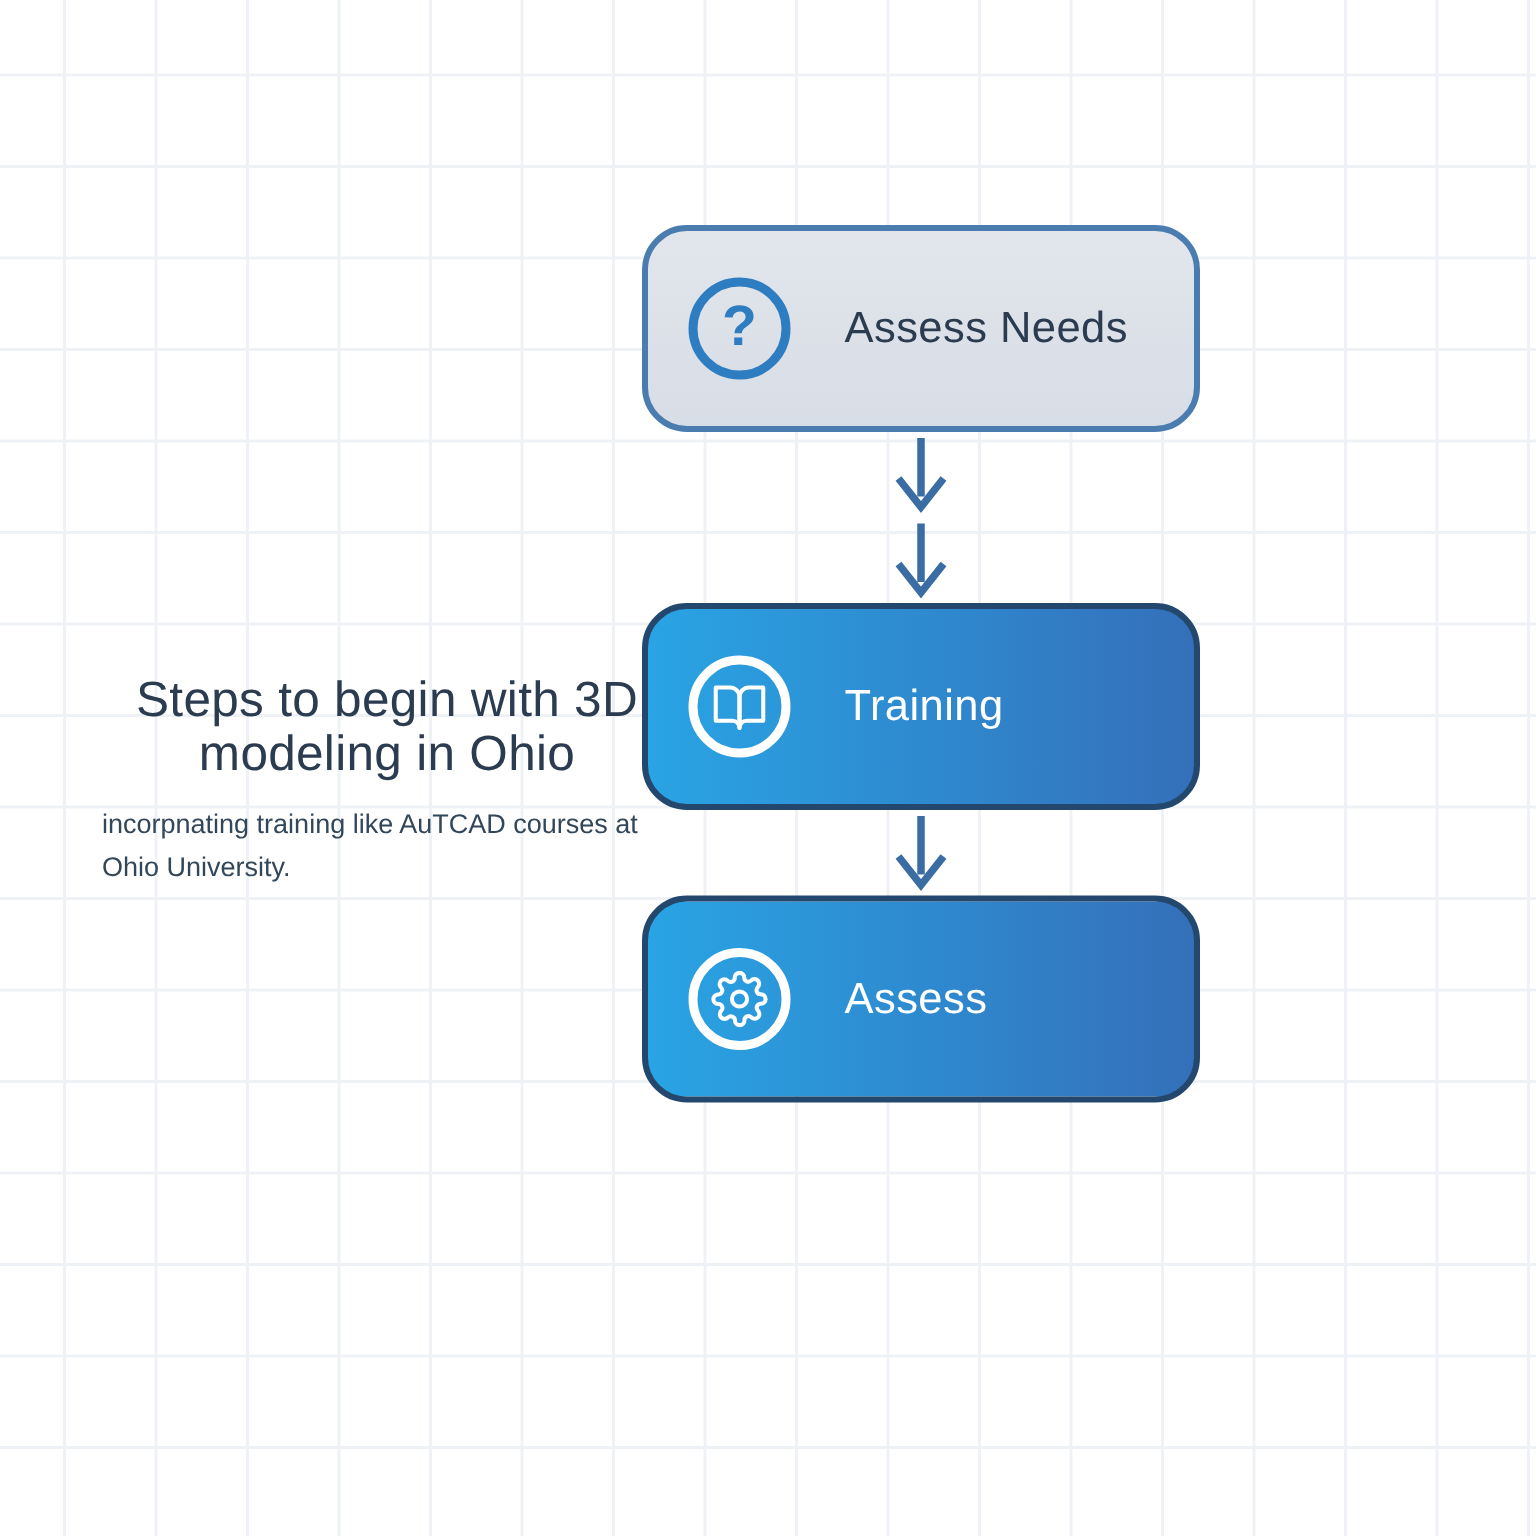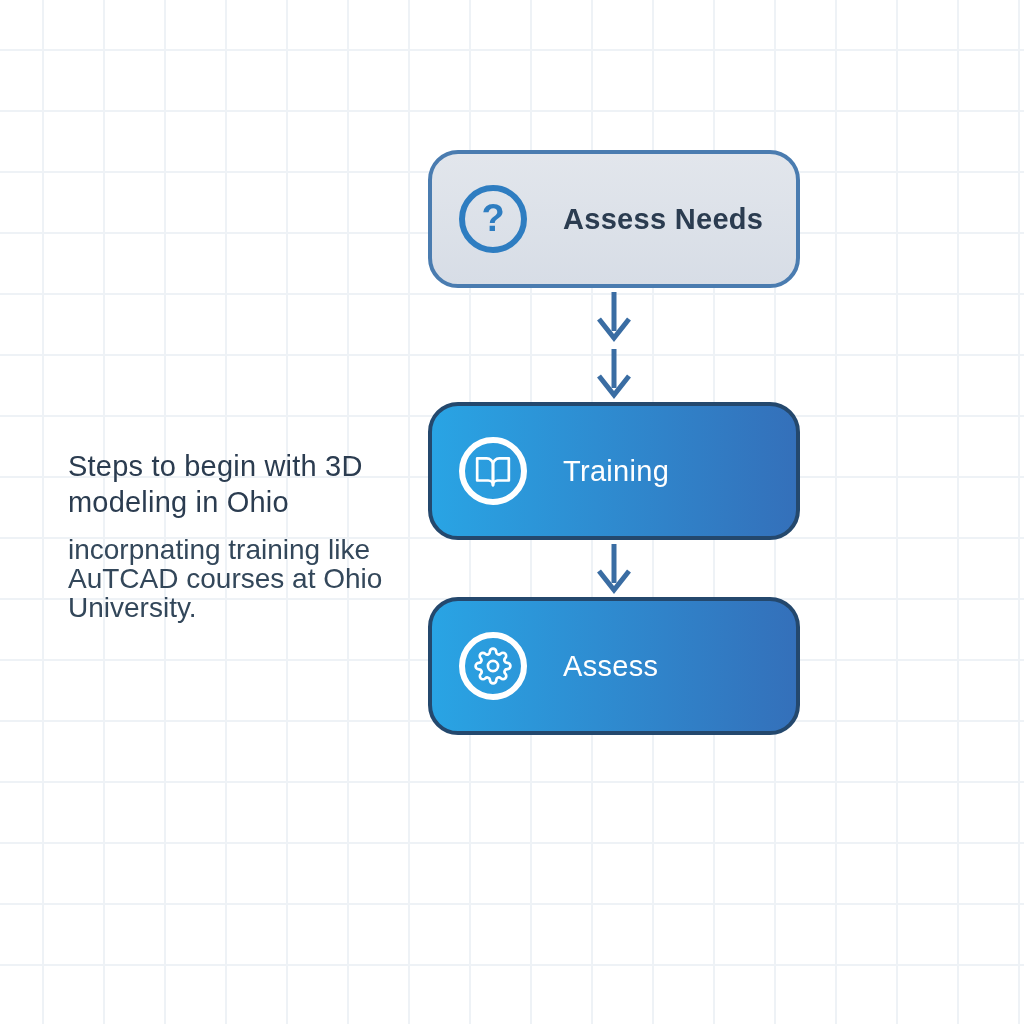--- a/index.html
+++ b/index.html
@@ -28,29 +28,30 @@
     position:relative;
     overflow:hidden;
   }
   .intro{
     position:absolute;
     left:68px;
     top:448px;
     width:380px;
   }
   .intro h1{
-    font-size:29px;
+    font-size:33px;
     font-weight:500;
     line-height:36px;
     color:var(--text-dark);
     letter-spacing:0.2px;
+    text-align:center;
   }
   .intro p{
     margin-top:15px;
-    font-size:28px;
+    font-size:18px;
     font-weight:400;
     line-height:29px;
     color:#33475a;
     width:400px;
   }
   .flow{
     position:absolute;
     left:428px;
     top:150px;
     width:372px;
@@ -94,21 +95,21 @@
     font-weight:700;
     line-height:1;
     transform:translateY(-1px);
   }
   .step-label{
     margin-left:36px;
     font-size:29px;
     font-weight:500;
     letter-spacing:0.3px;
   }
-  .step.light .step-label{color:var(--text-dark);font-weight:bold;}
+  .step.light .step-label{color:var(--text-dark);}
   .step.blue .step-label{color:var(--text-light);}
   .gap{
     height:57px;
     display:flex;
     align-items:center;
     justify-content:center;
   }
   .gap svg{display:block;}
 </style>
 </head>

